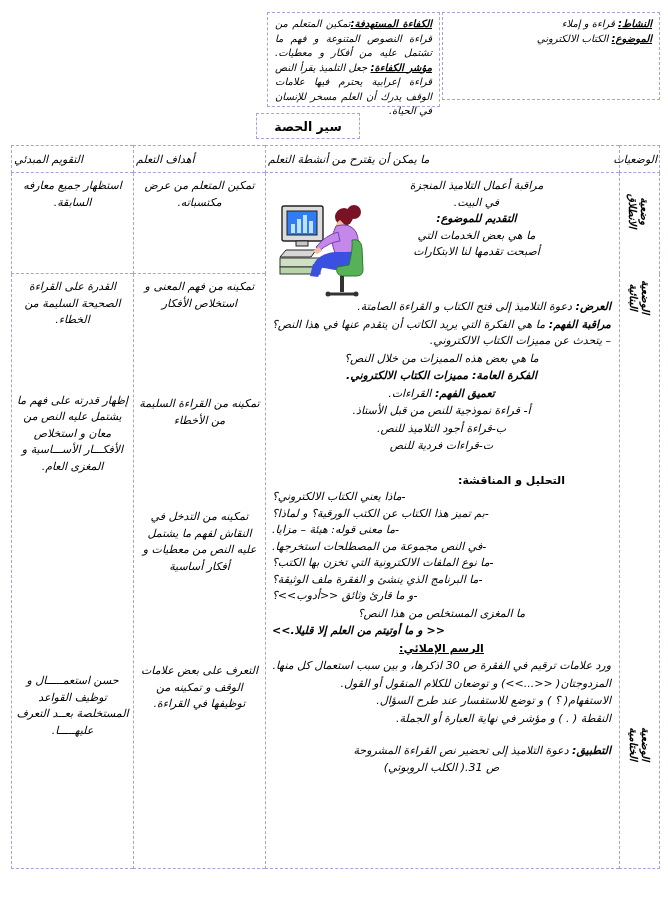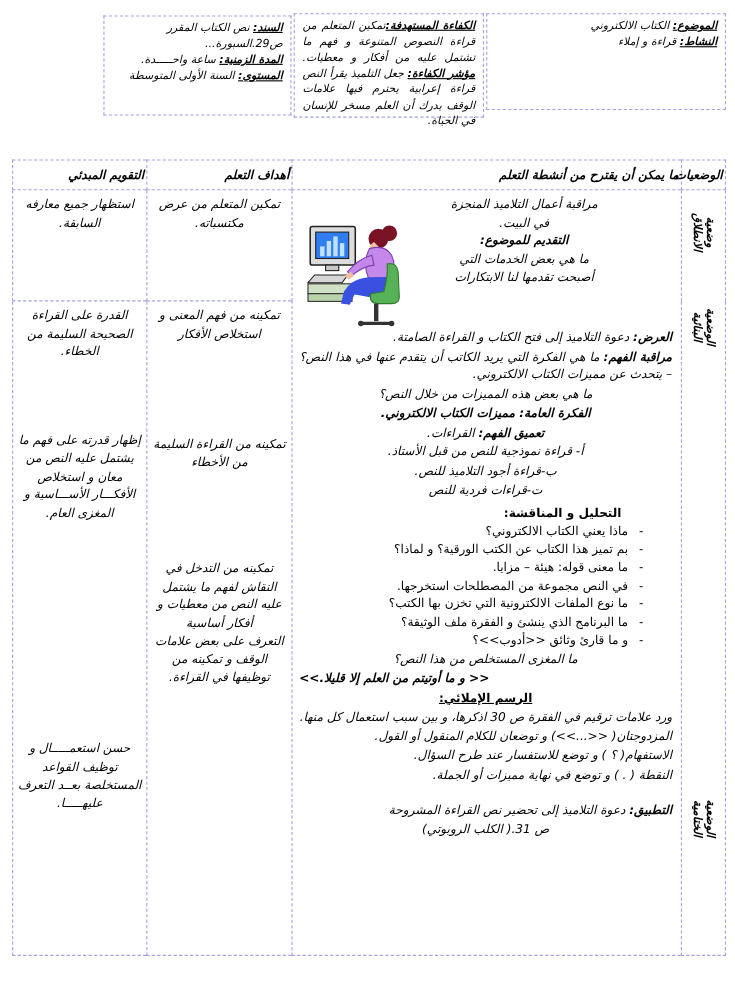--- a/index.html
+++ b/index.html
@@ -12,21 +12,21 @@
   .box-comp   { right:228px; top:12px; width:173px; height:95px; text-align:justify; }
   .box-supp   { right:403px; top:14px; width:171px; height:91px; text-align:right; }
   .lbl { font-weight:bold; text-decoration:underline; font-style:italic; }
   .val { font-style:italic; }
 
   .title-box { position:absolute; right:308px; top:113px; width:104px; height:26px; border:1px dashed #a4a4e2;
                display:flex; align-items:center; justify-content:center; font-weight:bold; font-size:12.5px; }
 
   table.lesson { position:absolute; right:8px; top:145px; width:648px; border-collapse:collapse; table-layout:fixed; direction:rtl; }
   table.lesson th, table.lesson td { border:1px dashed #a4a4e2; vertical-align:top; font-size:11px; }
-  table.lesson th { height:27px; font-weight:bold; font-style:italic; text-align:right; vertical-align:middle; padding:2px; }
+  table.lesson th { height:27px; font-weight:normal; font-style:italic; text-align:left; vertical-align:middle; padding:2px; }
   col.c-sit{ width:40px; } col.c-act{ width:354px; } col.c-goal{ width:132px; } col.c-eval{ width:122px; }
 
   td.cell-sit { position:relative; padding:0; }
   .vlabel { position:absolute; left:0; width:100%; display:flex; align-items:center; justify-content:center; }
   .vlabel span { transform:rotate(90deg); white-space:pre-line; font-weight:bold; font-style:italic; font-size:10.5px;
                  text-align:center; line-height:1.15; }
   .vl1 { top:2px;  height:72px; }
   .vl2 { top:80px; height:88px; }
   .vl3 { top:525px; height:92px; }
 
@@ -35,54 +35,52 @@
   .intro-art { position:absolute; left:6px; top:24px; width:100px; height:96px; }
   .intro-text { width:225px; margin:2px 22px 0 auto; text-align:center; font-style:italic; }
   .intro-text .b { font-weight:bold; }
   .p { font-style:italic; margin-top:1px; }
   .p .lead { font-weight:bold; }
   .p .lead2 { font-weight:bold; }
   .just { text-align:justify; }
   .ctr { text-align:center; }
   .rgt { text-align:right; }
   .bold { font-weight:bold; }
-  .q { text-align:right; padding-right:26px; }
+  .q { font-style:italic; text-align:left; padding-right:26px; }
   .q .dash { display:inline-block; width:14px; }
-  .disc-title { font-weight:bold; font-style:normal; text-align:right; padding-right:46px; margin-top:4px; }
+  .disc-title { font-weight:bold; font-style:normal; text-align:right; padding-right:46px; margin-top:18px; }
   .quote { text-align:left; font-weight:bold; }
   .spell-title { text-align:center; font-weight:bold; text-decoration:underline; font-style:normal; }
   .app { margin-top:16px; }
 
   td.cell-goal, td.cell-eval { padding:5px 4px; text-align:center; font-style:italic; line-height:1.5; }
   td.r1 { height:101px; }
   td.r2 { height:595px; }
-  .g3 { margin-top:84px; } .g4 { margin-top:80px; } .g5 { }
+  .g3 { margin-top:84px; } .g4 { margin-top:80px; } .g5 { margin-top:88px; }
   .e3 { margin-top:64px; } .e4 { margin-top:198px; }
 </style>
 </head>
 <body>
 
 <div class="page">
 
   <div class="dashedbox box-unit">
+    <div><span class="lbl">النشاط:</span> <span class="val">قراءة و إملاء</span></div>
     <div><span class="lbl">الموضوع:</span> <span class="val">الكتاب الالكتروني</span></div>
-    <div><span class="lbl">النشاط:</span> <span class="val">قراءة و إملاء</span></div>
   </div>
 
   <div class="dashedbox box-comp">
     <span class="lbl">الكفاءة المستهدفة:</span><span class="val">تمكين المتعلم من قراءة النصوص المتنوعة و فهم ما تشتمل عليه من أفكار و معطيات.</span>
     <span class="lbl">مؤشر الكفاءة:</span> <span class="val">جعل التلميذ يقرأ النص قراءة إعرابية يحترم فيها علامات الوقف يدرك أن العلم مسخر للإنسان في الحياة.</span>
   </div>
 
-  <div class="dashedbox box-supp">
-    <span class="lbl">السند:</span> <span class="val">نص الكتاب المقرر ص29.السبورة...</span><br>
-    <span class="lbl">المدة الزمنية:</span> <span class="val">ساعة واحـــــدة.</span><br>
-    <span class="lbl">المستوى:</span> <span class="val">السنة الأولى المتوسطة</span>
-  </div>
 
+  <div class="title-box">
+      <span>سير الحصة</span>
+    </div>
 
   <table class="lesson">
     <colgroup>
         <col class="c-sit">
         <col class="c-act">
         <col class="c-goal">
         <col class="c-eval">
       </colgroup>
     <tbody>
         <tr>
@@ -157,21 +155,21 @@
         <div class="q"><span class="dash">-</span><span>في النص مجموعة من المصطلحات استخرجها.</span></div>
         <div class="q"><span class="dash">-</span><span>ما نوع الملفات الالكترونية التي تخزن بها الكتب؟</span></div>
         <div class="q"><span class="dash">-</span><span>ما البرنامج الذي ينشئ و الفقرة ملف الوثيقة؟</span></div>
         <div class="q"><span class="dash">-</span><span>و ما قارئ وثائق &lt;&lt;أدوب&gt;&gt;؟</span></div>
         <div class="p ctr">ما المغزى المستخلص من هذا النص؟</div>
         <div class="p quote">&lt;&lt; و ما أوتيتم من العلم إلا قليلا.&gt;&gt;</div>
         <div class="p spell-title">الرسم الإملائي:</div>
         <div class="p just">ورد علامات ترقيم في الفقرة ص 30 اذكرها، و بين سبب استعمال كل منها.</div>
         <div class="p rgt">المزدوجتان( &lt;&lt;...&gt;&gt;) و توضعان للكلام المنقول أو القول.</div>
         <div class="p rgt">الاستفهام( ؟ ) و توضع للاستفسار عند طرح السؤال.</div>
-        <div class="p rgt">النقطة ( . ) و توضع في نهاية مميزات أو الجملة.</div>
+        <div class="p rgt">النقطة ( . ) و مؤشر في نهاية العبارة أو الجملة.</div>
         <div class="p rgt app"><span class="lead">التطبيق:</span><span> دعوة التلاميذ إلى تحضير نص القراءة المشروحة</span>
           <div class="ctr">ص 31.( الكلب الروبوتي)</div>
         </div>
       </td>
 
       <td class="cell-goal r1">
         <div>تمكين المتعلم من عرض مكتسباته.</div>
       </td>
 
       <td class="cell-eval r1">

